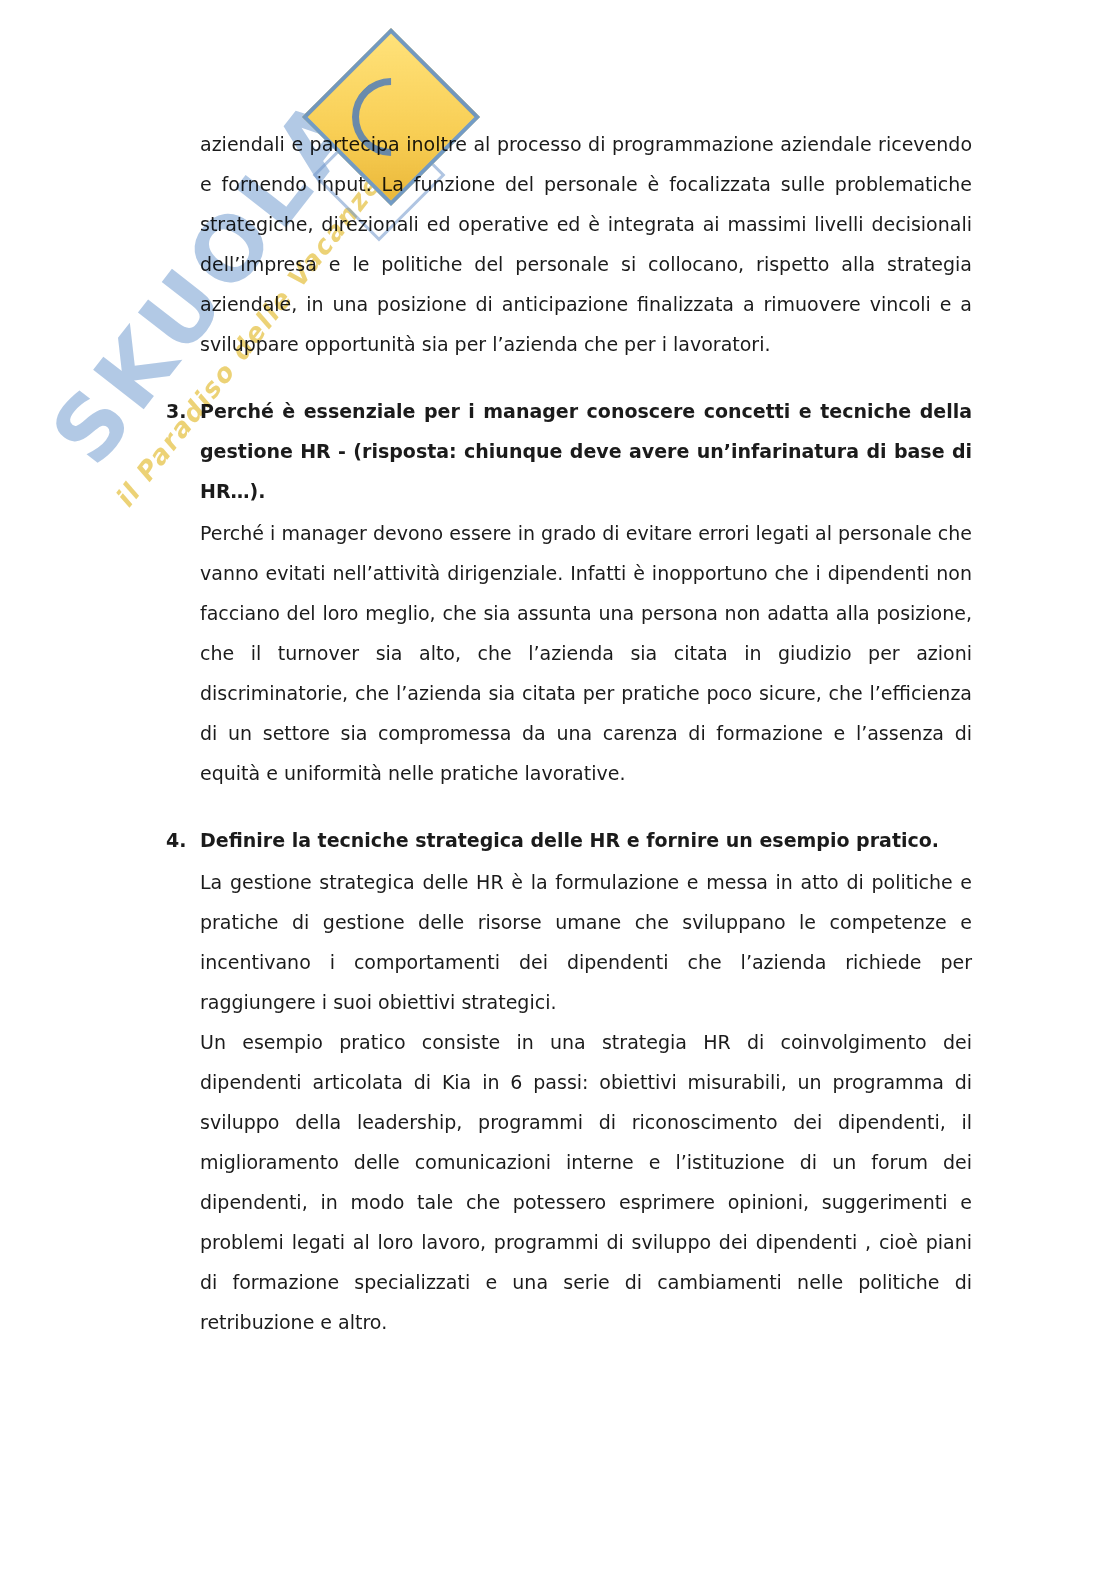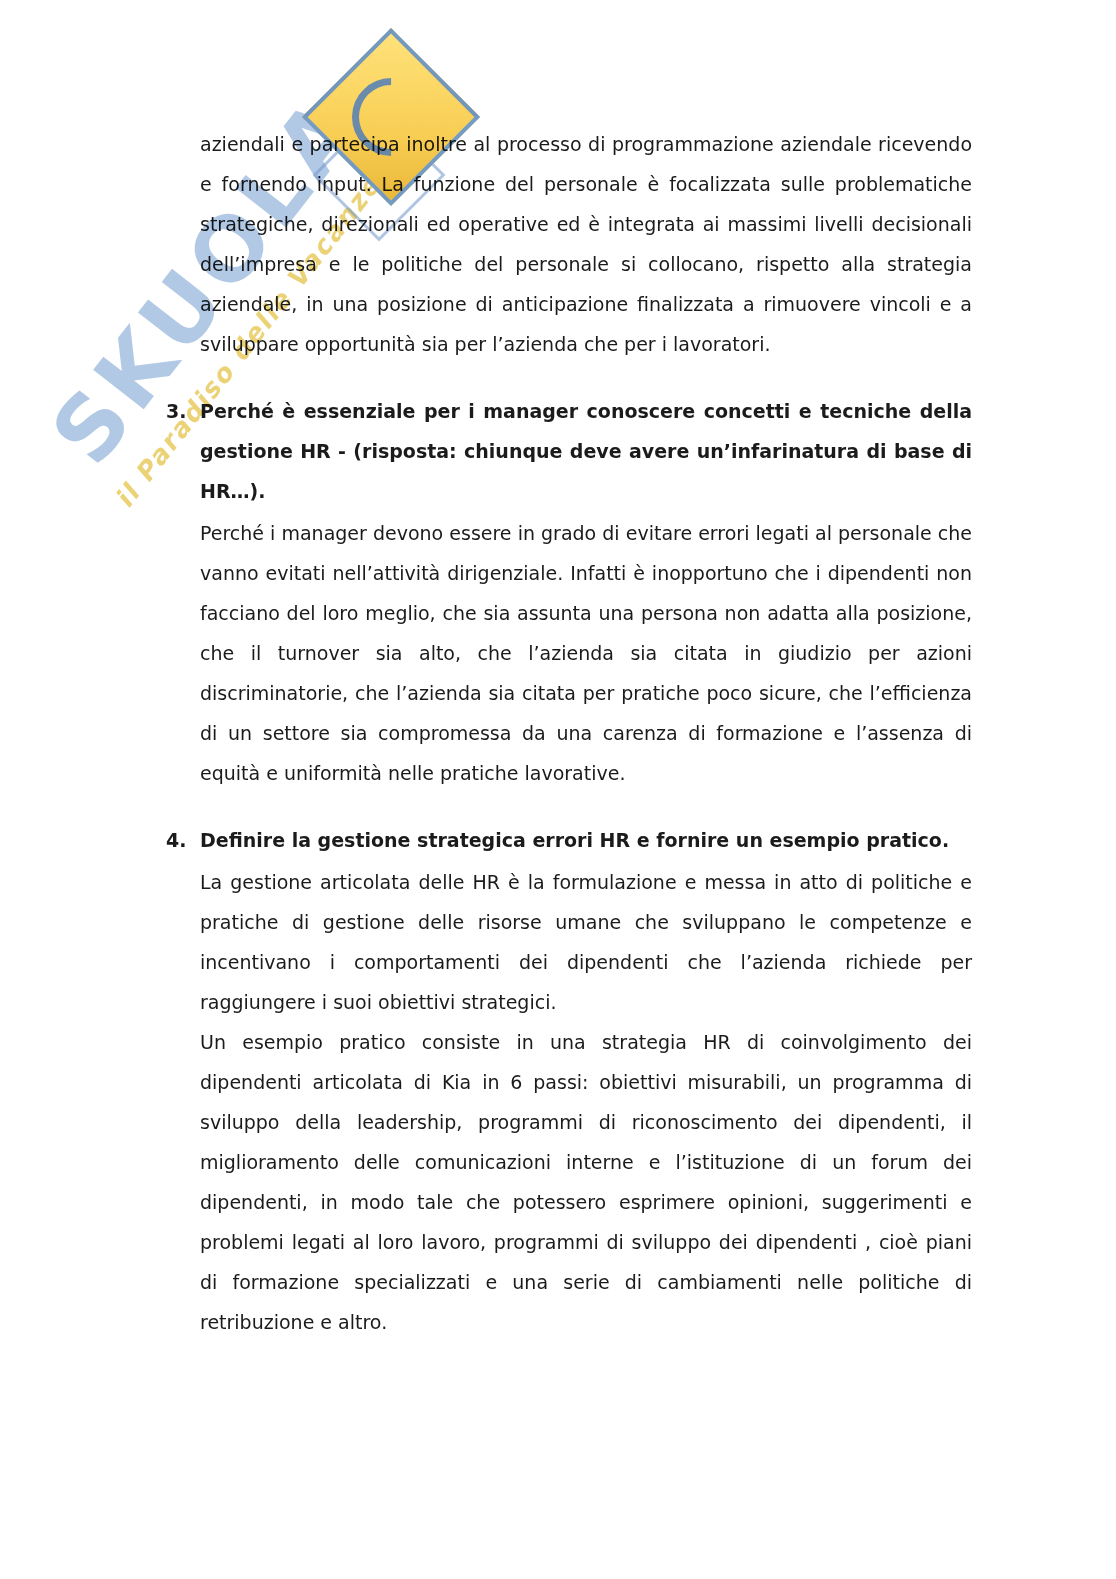--- a/index.html
+++ b/index.html
@@ -130,23 +130,23 @@
       <div class="q-title">
         <span class="q-num">3.</span>
         <span>Perché è essenziale per i manager conoscere concetti e tecniche della gestione HR - (risposta: chiunque deve avere un’infarinatura di base di HR…).</span>
       </div>
       <p class="para">Perché i manager devono essere in grado di evitare errori legati al personale che vanno evitati nell’attività dirigenziale. Infatti è inopportuno che i dipendenti non facciano del loro meglio, che sia assunta una persona non adatta alla posizione, che il turnover sia alto, che l’azienda sia citata in giudizio per azioni discriminatorie, che l’azienda sia citata per pratiche poco sicure, che l’efficienza di un settore sia compromessa da una carenza di formazione e l’assenza di equità e uniformità nelle pratiche lavorative.</p>
     </section>
 
     <section class="qa">
       <div class="q-title">
         <span class="q-num">4.</span>
-        <span>Definire la gestione strategica errori HR e fornire un esempio pratico.</span>
+        <span>Definire la tecniche strategica delle HR e fornire un esempio pratico.</span>
       </div>
-      <p class="para">La gestione articolata delle HR è la formulazione e messa in atto di politiche e pratiche di gestione delle risorse umane che sviluppano le competenze e incentivano i comportamenti dei dipendenti che l’azienda richiede per raggiungere i suoi obiettivi strategici.</p>
+      <p class="para">La gestione strategica delle HR è la formulazione e messa in atto di politiche e pratiche di gestione delle risorse umane che sviluppano le competenze e incentivano i comportamenti dei dipendenti che l’azienda richiede per raggiungere i suoi obiettivi strategici.</p>
       <p class="para">Un esempio pratico consiste in una strategia HR di coinvolgimento dei dipendenti articolata di Kia in 6 passi: obiettivi misurabili, un programma di sviluppo della leadership, programmi di riconoscimento dei dipendenti, il miglioramento delle comunicazioni interne e l’istituzione di un forum dei dipendenti, in modo tale che potessero esprimere opinioni, suggerimenti e problemi legati al loro lavoro, programmi di sviluppo dei dipendenti , cioè piani di formazione specializzati e una serie di cambiamenti nelle politiche di retribuzione e altro.</p>
     </section>
 
   </div>
 
   <div class="watermark">
     <div class="wm-brand">
       <span class="wm-skuola">SKUOLA</span><span class="wm-net">net</span>
     </div>
     <div class="wm-tagline">il Paradiso delle Vacanze</div>

